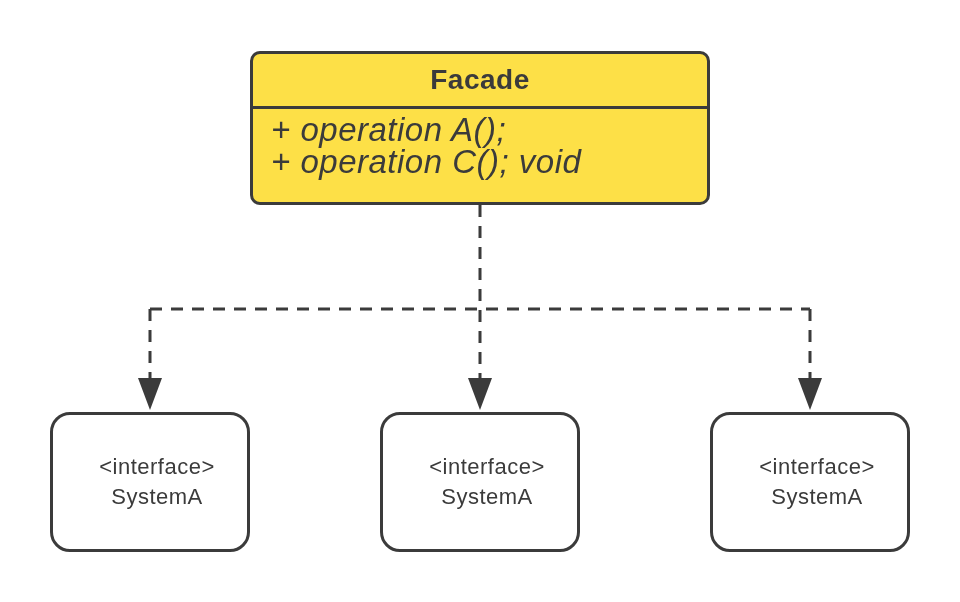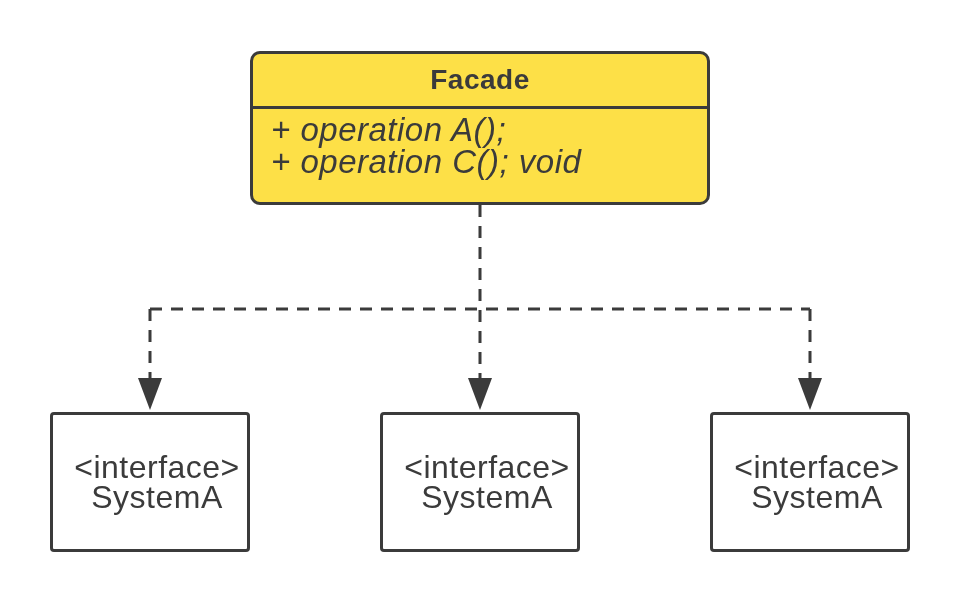--- a/index.html
+++ b/index.html
@@ -57,27 +57,27 @@
     font-style: italic;
   }
   .iface-box {
     position: absolute;
     top: 412px;
     width: 200px;
     height: 140px;
     box-sizing: border-box;
     background: #ffffff;
     border: 3px solid #3b3b3b;
-    border-radius: 4px;
+    border-radius: 20px;
     display: flex;
     flex-direction: column;
     align-items: center;
     justify-content: center;
     color: #3b3b3b;
-    font-size: 32px;
+    font-size: 22px;
     line-height: 30px;
     letter-spacing: 0.5px;
     text-align: center;
     padding-left: 14px;
   }
   .iface-box.pos-0 { left: 50px; }
   .iface-box.pos-1 { left: 380px; }
   .iface-box.pos-2 { left: 710px; }
 </style>
 </head>

